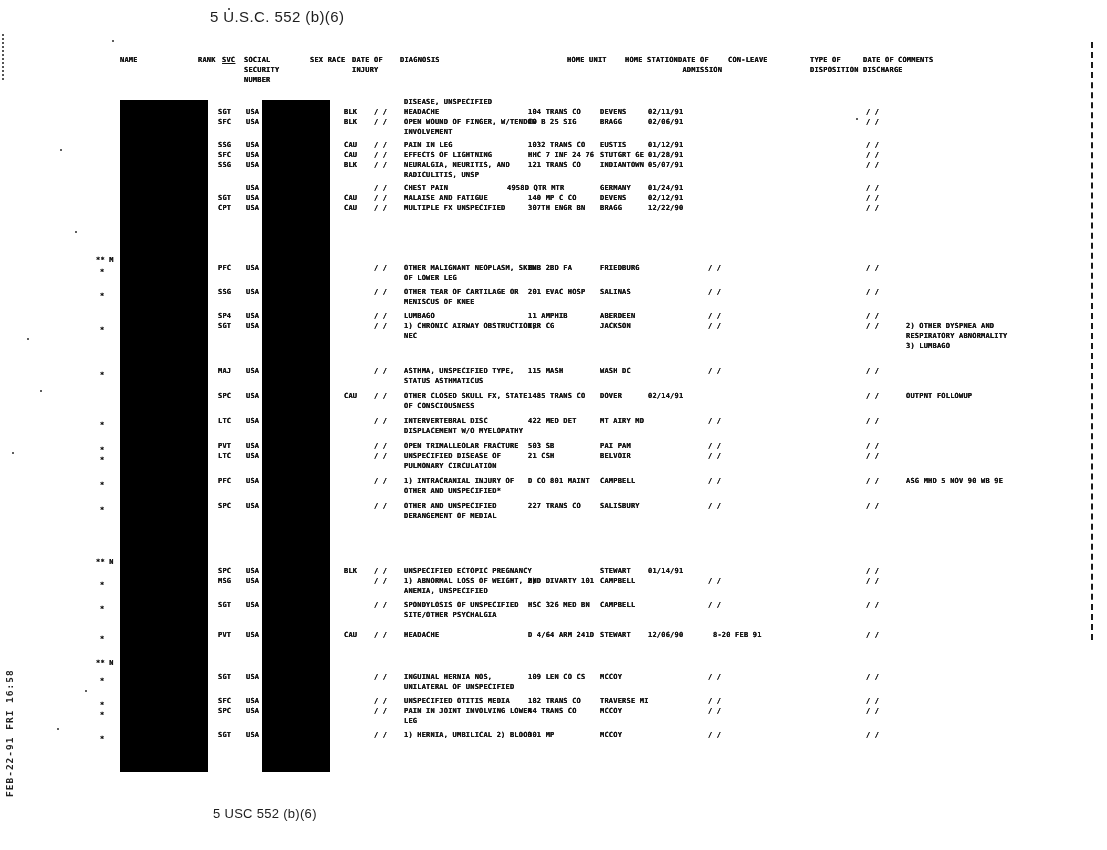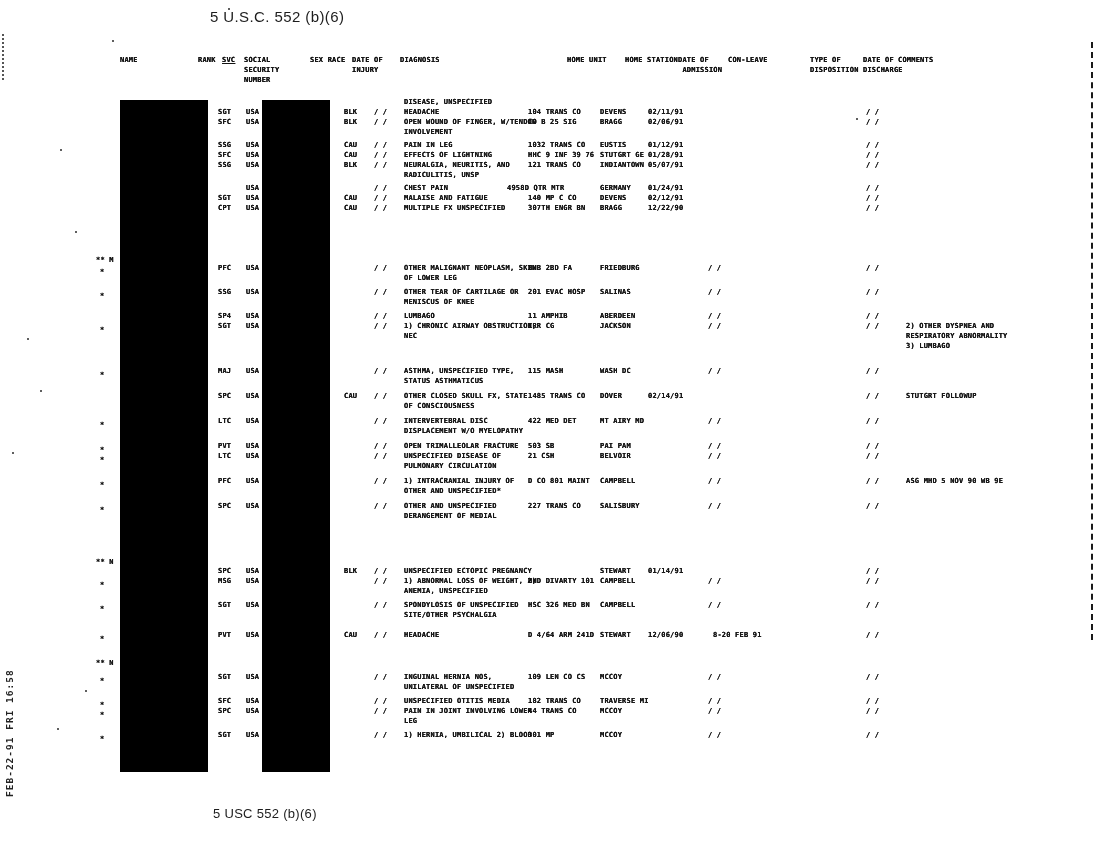--- a/index.html
+++ b/index.html
@@ -102,21 +102,21 @@
     <div class="cell" style="left: 404px; top: 140px;">PAIN IN LEG</div>
     <div class="cell" style="left: 528px; top: 140px;">1032 TRANS CO</div>
     <div class="cell" style="left: 600px; top: 140px;">EUSTIS</div>
     <div class="cell" style="left: 648px; top: 140px;">01/12/91</div>
     <div class="cell" style="left: 866px; top: 140px;">/ /</div>
     <div class="cell" style="left: 218px; top: 150px;">SFC</div>
     <div class="cell" style="left: 246px; top: 150px;">USA</div>
     <div class="cell" style="left: 344px; top: 150px;">CAU</div>
     <div class="cell" style="left: 374px; top: 150px;">/ /</div>
     <div class="cell" style="left: 404px; top: 150px;">EFFECTS OF LIGHTNING</div>
-    <div class="cell" style="left: 528px; top: 150px;">HHC 9 INF 39 76</div>
+    <div class="cell" style="left: 528px; top: 150px;">HHC 7 INF 24 76</div>
     <div class="cell" style="left: 600px; top: 150px;">STUTGRT GE</div>
     <div class="cell" style="left: 648px; top: 150px;">01/28/91</div>
     <div class="cell" style="left: 866px; top: 150px;">/ /</div>
     <div class="cell" style="left: 218px; top: 160px;">SSG</div>
     <div class="cell" style="left: 246px; top: 160px;">USA</div>
     <div class="cell" style="left: 344px; top: 160px;">BLK</div>
     <div class="cell" style="left: 374px; top: 160px;">/ /</div>
     <div class="cell" style="left: 404px; top: 160px;">NEURALGIA, NEURITIS, AND
 RADICULITIS, UNSP</div>
     <div class="cell" style="left: 528px; top: 160px;">121 TRANS CO</div>
@@ -203,21 +203,21 @@
     <div class="cell" style="left: 218px; top: 391px;">SPC</div>
     <div class="cell" style="left: 246px; top: 391px;">USA</div>
     <div class="cell" style="left: 344px; top: 391px;">CAU</div>
     <div class="cell" style="left: 374px; top: 391px;">/ /</div>
     <div class="cell" style="left: 404px; top: 391px;">OTHER CLOSED SKULL FX, STATE
 OF CONSCIOUSNESS</div>
     <div class="cell" style="left: 528px; top: 391px;">1485 TRANS CO</div>
     <div class="cell" style="left: 600px; top: 391px;">DOVER</div>
     <div class="cell" style="left: 648px; top: 391px;">02/14/91</div>
     <div class="cell" style="left: 866px; top: 391px;">/ /</div>
-    <div class="cell" style="left: 906px; top: 391px;">STUTGRT FOLLOWUP</div>
+    <div class="cell" style="left: 906px; top: 391px;">OUTPNT FOLLOWUP</div>
     <div class="cell" style="left: 100px; top: 420px;">*</div>
     <div class="cell" style="left: 218px; top: 416px;">LTC</div>
     <div class="cell" style="left: 246px; top: 416px;">USA</div>
     <div class="cell" style="left: 374px; top: 416px;">/ /</div>
     <div class="cell" style="left: 404px; top: 416px;">INTERVERTEBRAL DISC
 DISPLACEMENT W/O MYELOPATHY</div>
     <div class="cell" style="left: 528px; top: 416px;">422 MED DET</div>
     <div class="cell" style="left: 600px; top: 416px;">MT AIRY MD</div>
     <div class="cell" style="left: 708px; top: 416px;">/ /</div>
     <div class="cell" style="left: 866px; top: 416px;">/ /</div>

